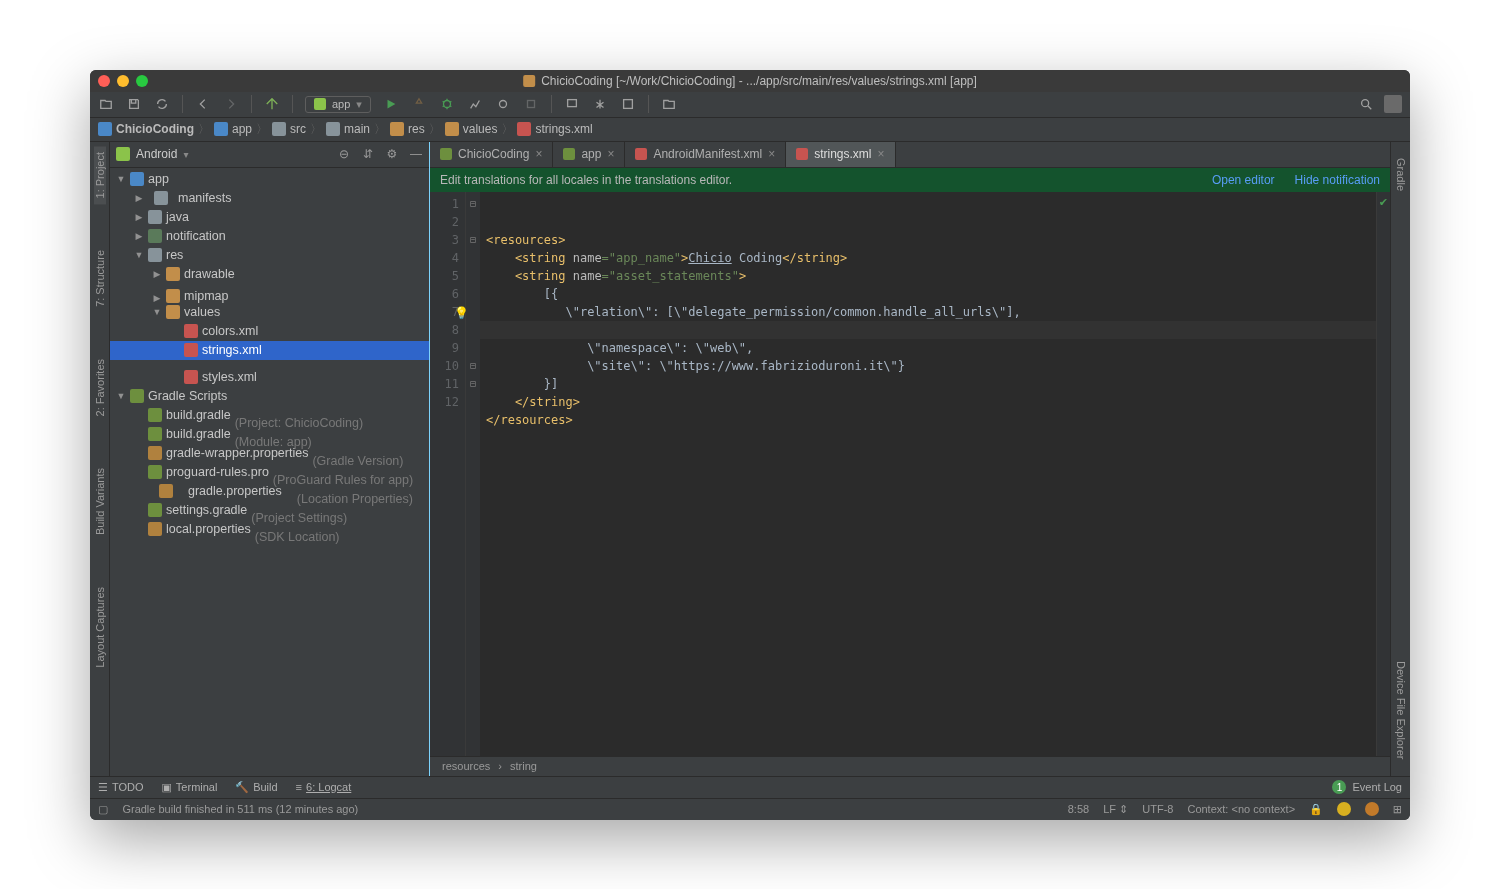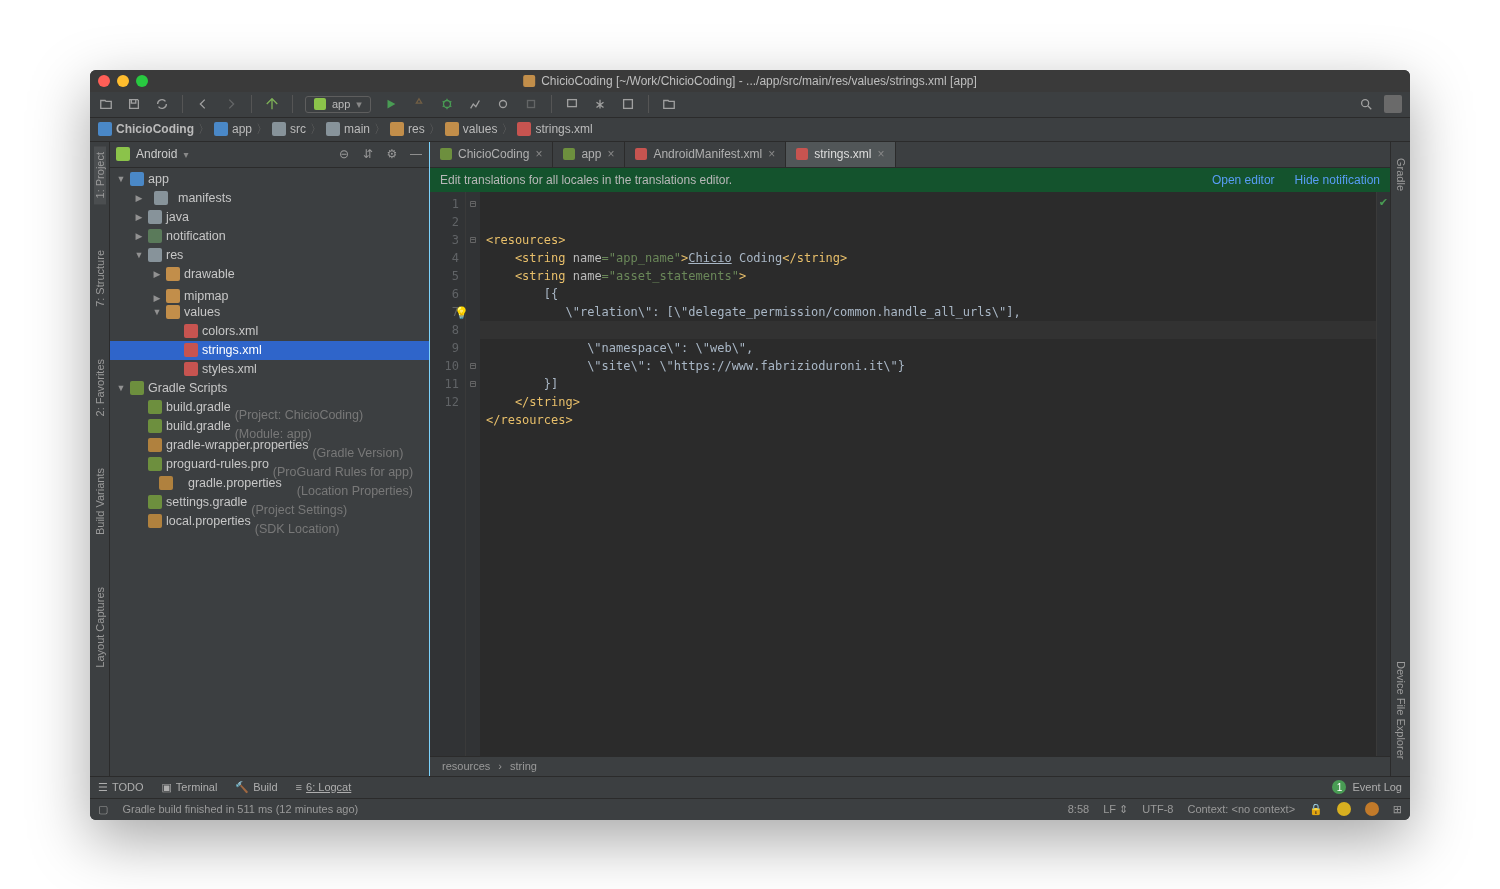--- a/index.html
+++ b/index.html
@@ -314,21 +314,21 @@
           <div class="tree-row" style="padding-left: 60px;">
             <span class="arrow none"></span>
             <span class="nicon xml"></span>
             <span>colors.xml</span>
           </div>
           <div class="tree-row sel" style="padding-left: 60px;">
             <span class="arrow none"></span>
             <span class="nicon xml"></span>
             <span>strings.xml</span>
           </div>
-          <div class="tree-row" style="padding-left: 60px;">
+          <div class="tree-row" style="padding-left: 60px; margin-top: 8px;">
             <span class="arrow none"></span>
             <span class="nicon xml"></span>
             <span>styles.xml</span>
           </div>
           <div class="tree-row" style="padding-left: 6px;">
             <span class="arrow down"></span>
             <span class="nicon grad"></span>
             <span>Gradle Scripts</span>
           </div>
           <div class="tree-row" style="padding-left: 24px;">

